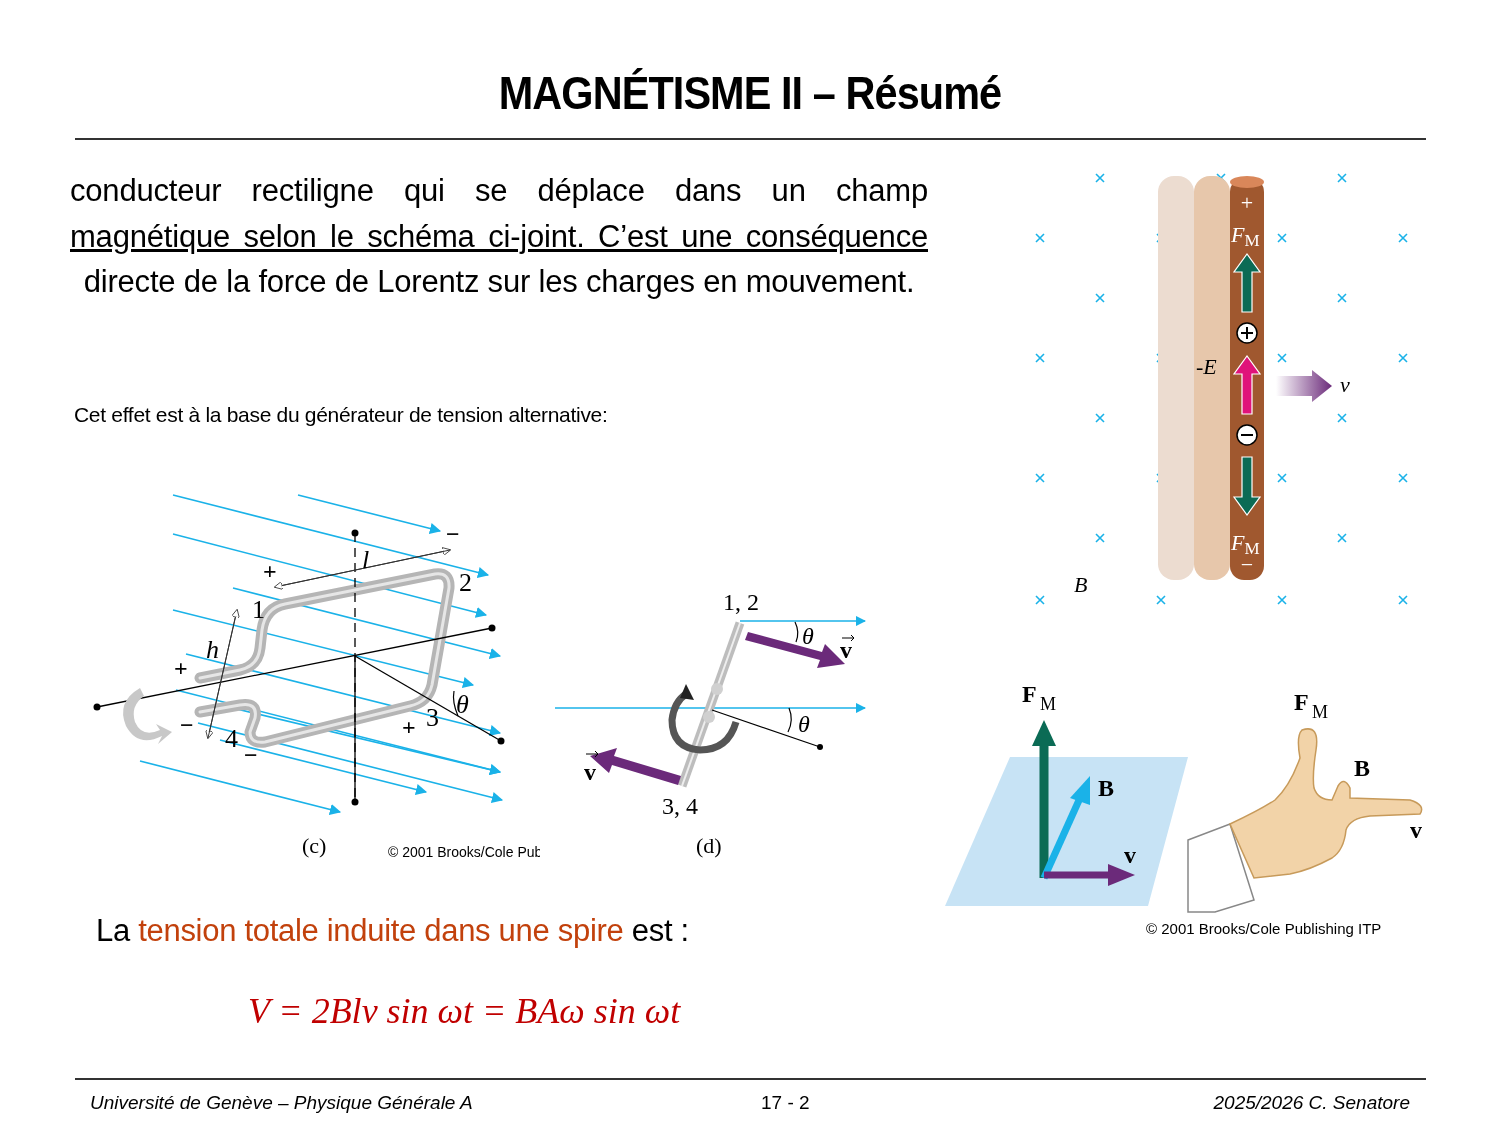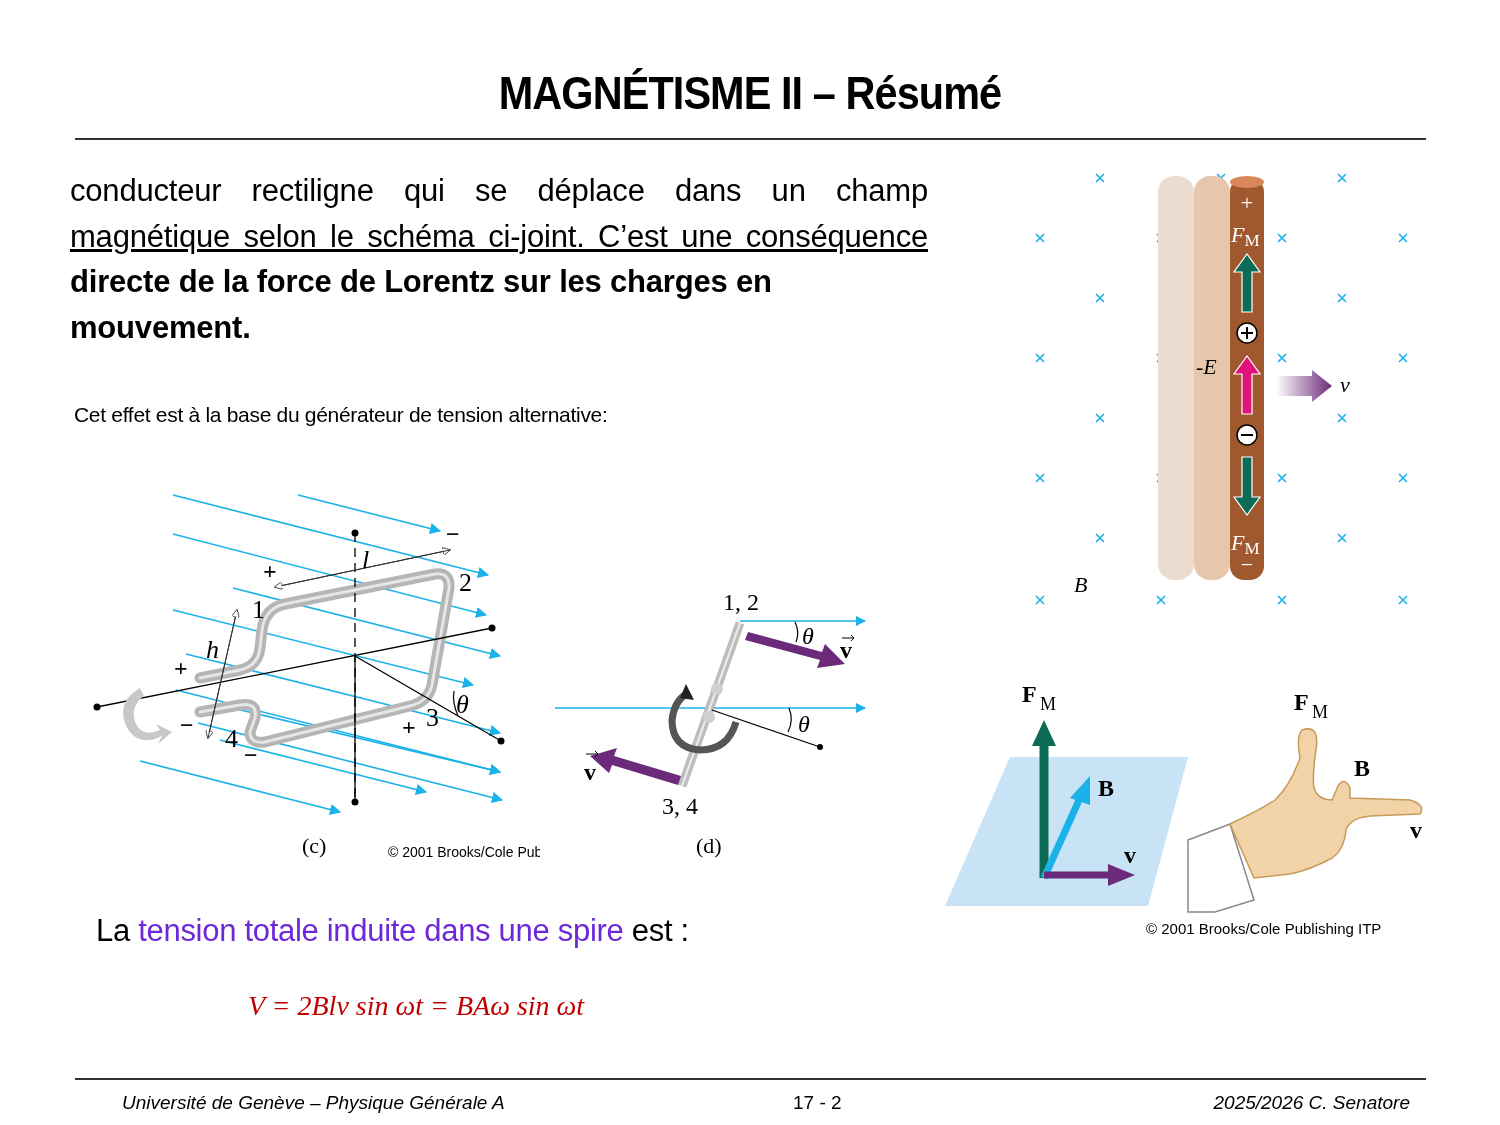--- a/index.html
+++ b/index.html
@@ -4,40 +4,40 @@
 <style>
   html, body { margin:0; padding:0; background:#ffffff; }
   body { width:1500px; height:1125px; position:relative; overflow:hidden; font-family:"Liberation Sans", sans-serif; color:#000; }
   .abs { position:absolute; }
   #title { left:0; width:1500px; top:66px; text-align:center; font-size:46px; font-weight:bold; letter-spacing:-1px; transform:scaleX(0.9); transform-origin:center; }
   #title-rule { left:75px; width:1351px; top:138px; height:2px; background:#333; }
   #intro { left:70px; top:168px; width:858px; font-size:31px; line-height:45.5px; text-align:justify; transform-origin:left top; letter-spacing:-0.2px; }
   #intro span { display:block; }
   #gen-line { left:74px; top:403px; font-size:21px; letter-spacing:-0.3px; white-space:nowrap; }
   #tension-line { left:96px; top:913px; font-size:31px; letter-spacing:-0.3px; white-space:nowrap; }
-  .red { color:#6d28d9; }
-  #formula { left:248px; top:990px; font-family:"Liberation Serif", serif; font-style:italic; font-size:28px; color:#c00000; white-space:nowrap; }
+  .red { color:#c2410c; }
+  #formula { left:248px; top:990px; font-family:"Liberation Serif", serif; font-style:italic; font-size:36px; color:#c00000; white-space:nowrap; }
   #foot-rule { left:75px; width:1351px; top:1078px; height:2px; background:#333; }
-  .foot { top:1092px; font-size:19px; font-style:italic; white-space:nowrap;margin-left:32px; }
+  .foot { top:1092px; font-size:19px; font-style:italic; white-space:nowrap; }
   #foot-left { left:90px; }
   #foot-center { left:761px; font-style:normal; }
   #foot-right { right:90px; }
   svg text { font-family:"Liberation Serif", serif; }
   .copy { font-family:"Liberation Sans", sans-serif !important; }
 </style>
 </head>
 <body>
 
 <div id="title" class="abs">MAGNÉTISME II – Résumé</div>
 <div id="title-rule" class="abs"></div>
 
 <div id="intro" class="abs">
   <span style="text-align:justify;text-align-last:justify;">conducteur rectiligne qui se déplace dans un champ</span>
   <span style="text-align:justify;text-align-last:justify;text-decoration:underline;">magnétique selon le schéma ci-joint. C’est une conséquence</span>
-  <span style="text-align:left;font-weight:bold;">directe de la force de Lorentz sur les charges en mouvement.</span>
+  <span style="text-align:center;">directe de la force de Lorentz sur les charges en mouvement.</span>
 </div>
 
 <div id="gen-line" class="abs">Cet effet est à la base du générateur de tension alternative:</div>
 
 <svg class="abs" style="left:1020px;top:160px;" width="420" height="460" viewBox="0 0 420 460">
   <defs>
     <linearGradient id="vgrad" x1="0" x2="1">
       <stop offset="0" stop-color="#6b2a7a" stop-opacity="0"></stop>
       <stop offset="1" stop-color="#6b2a7a"></stop>
     </linearGradient>

